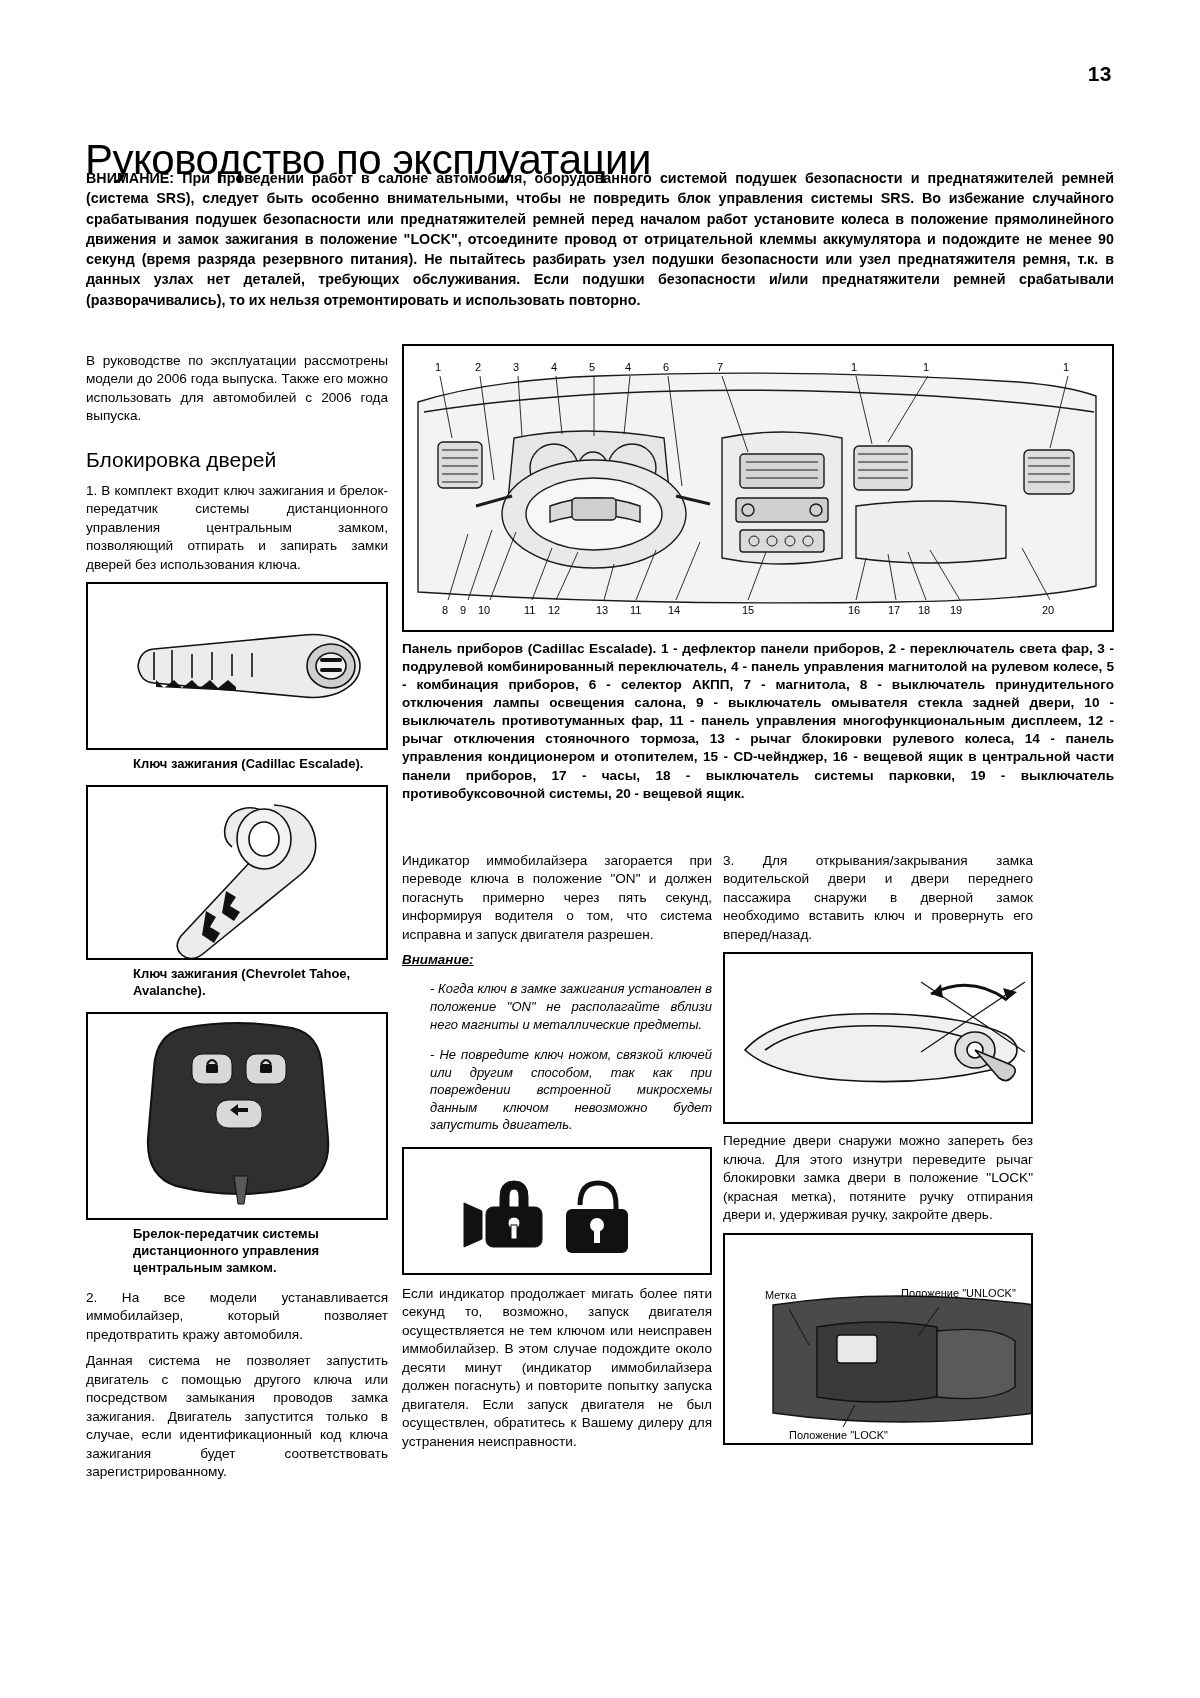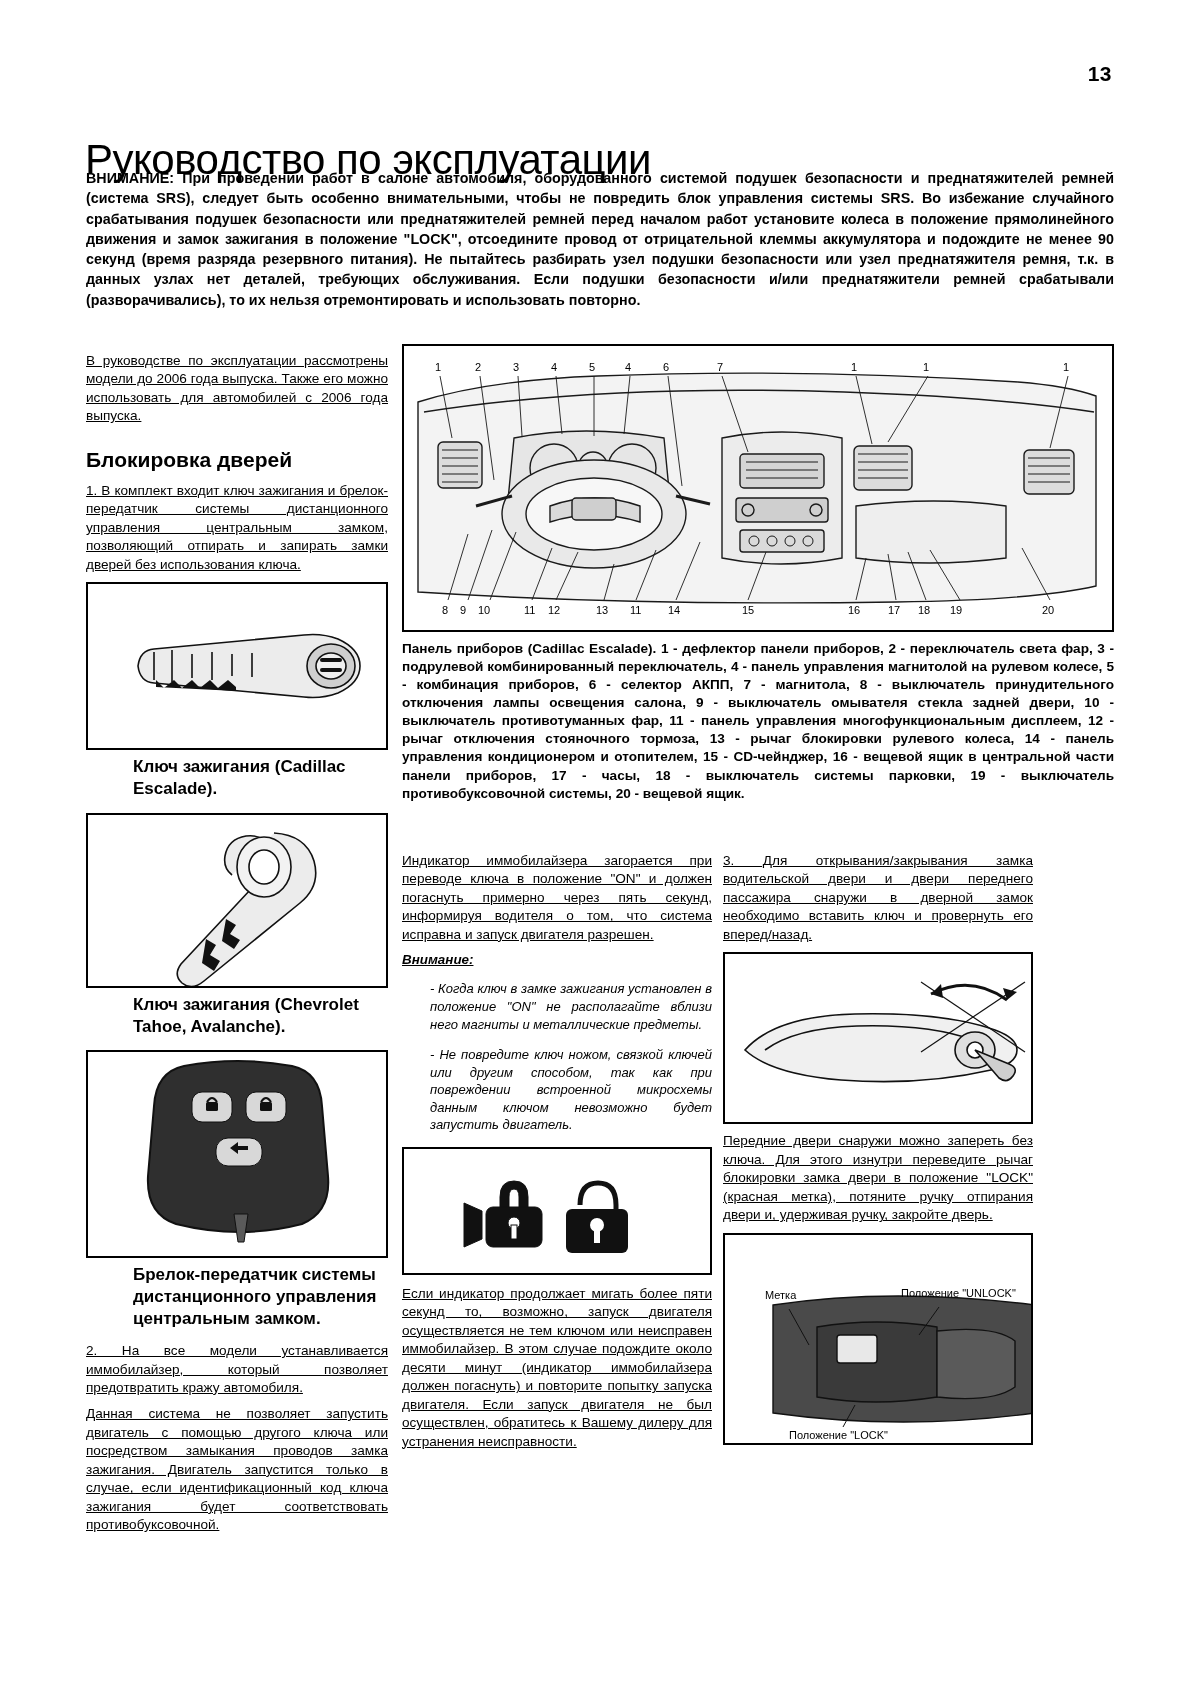--- a/index.html
+++ b/index.html
@@ -53,36 +53,35 @@
     position: absolute;
     left: 86px;
     top: 352px;
     width: 302px;
   }
   .para {
     font-size: 13.6px;
     line-height: 1.36;
     text-align: justify;
     margin: 0 0 8px 0;
-    text-decoration: underline;
   }
   h2.section {
     font-size: 21px;
-    font-weight: bold;
+    font-weight: normal;
     margin: 22px 0 10px 0;
   }
   .figure-box {
     border: 2px solid #000;
     box-sizing: border-box;
     background: #fff;
     position: relative;
     overflow: hidden;
   }
   .caption {
-    font-size: 17px;
+    font-size: 13px;
     font-weight: bold;
     line-height: 1.3;
     margin: 6px 0 12px 0;
     padding-left: 47px;
   }
   .col-mid {
     position: absolute;
     left: 402px;
     top: 852px;
     width: 310px;
@@ -201,21 +200,21 @@
             <path d="M173 50 q5 -8 10 0" fill="none" stroke="#111" stroke-width="2"></path>
             <path d="M142 96 l8 -6 l0 4 l10 0 l0 4 l-10 0 l0 4 z"></path>
           </g>
           <path d="M146 162 l4 28 l6 0 l4 -28 z" fill="#5a5a5a" stroke="#111"></path>
         </g>
       </svg>
     </div>
     <div class="caption">Брелок-передатчик системы дистанционного управления центральным замком.</div>
 
     <p class="para">2. На все модели устанавливается иммобилайзер, который позволяет предотвратить кражу автомобиля.</p>
-    <p class="para">Данная система не позволяет запустить двигатель с помощью другого ключа или посредством замыкания проводов замка зажигания. Двигатель запустится только в случае, если идентификационный код ключа зажигания будет соответствовать противобуксовочной.</p>
+    <p class="para">Данная система не позволяет запустить двигатель с помощью другого ключа или посредством замыкания проводов замка зажигания. Двигатель запустится только в случае, если идентификационный код ключа зажигания будет соответствовать зарегистрированному.</p>
   </div>
 
   <div class="figure-box dash-figure">
     <svg width="708" height="284" viewBox="0 0 708 284">
       <g stroke="#1a1a1a" fill="none" stroke-width="1.4">
 
         <path d="M14 56 q70 -22 180 -26 q200 -8 420 6 q50 4 78 14 l0 190 q-60 14 -200 16 q-260 4 -478 -10 z" fill="#f3f3f3"></path>
 
         <path d="M20 66 q180 -28 420 -20 q150 5 250 20"></path>
 

